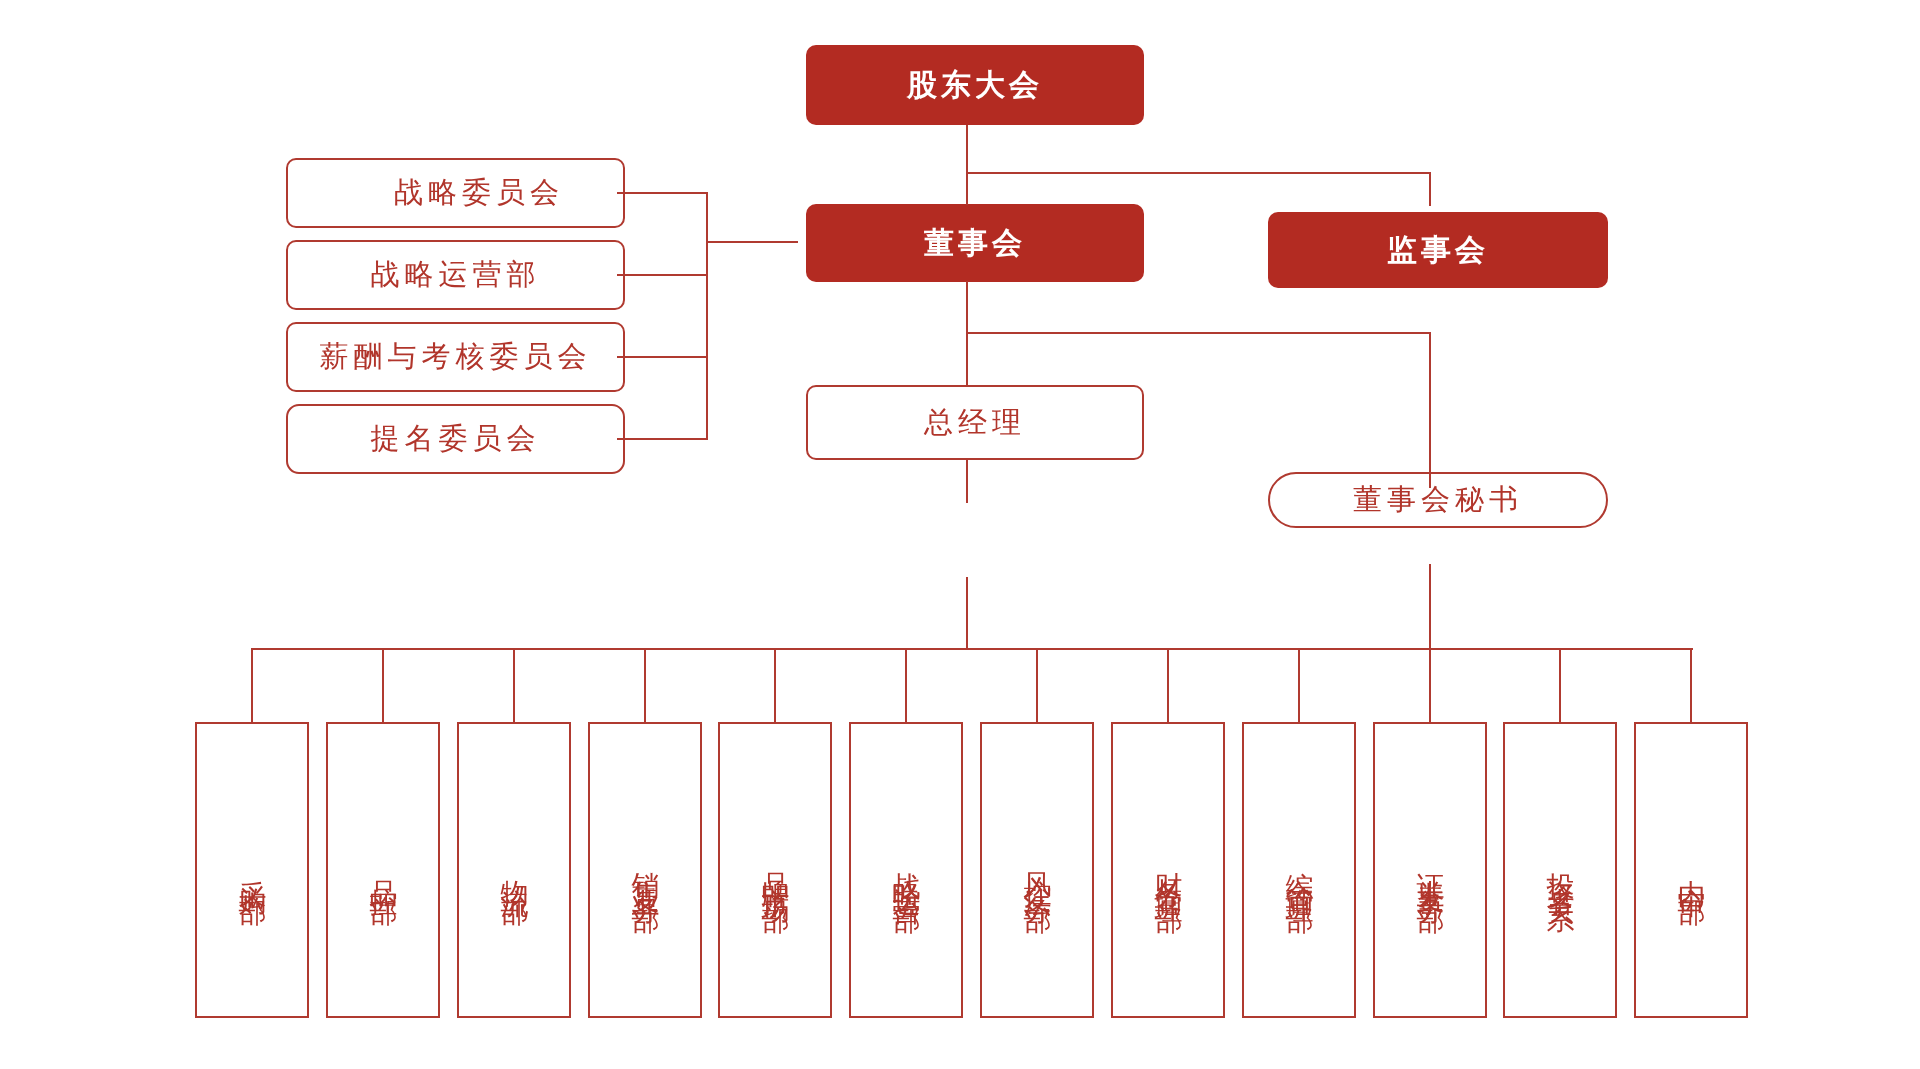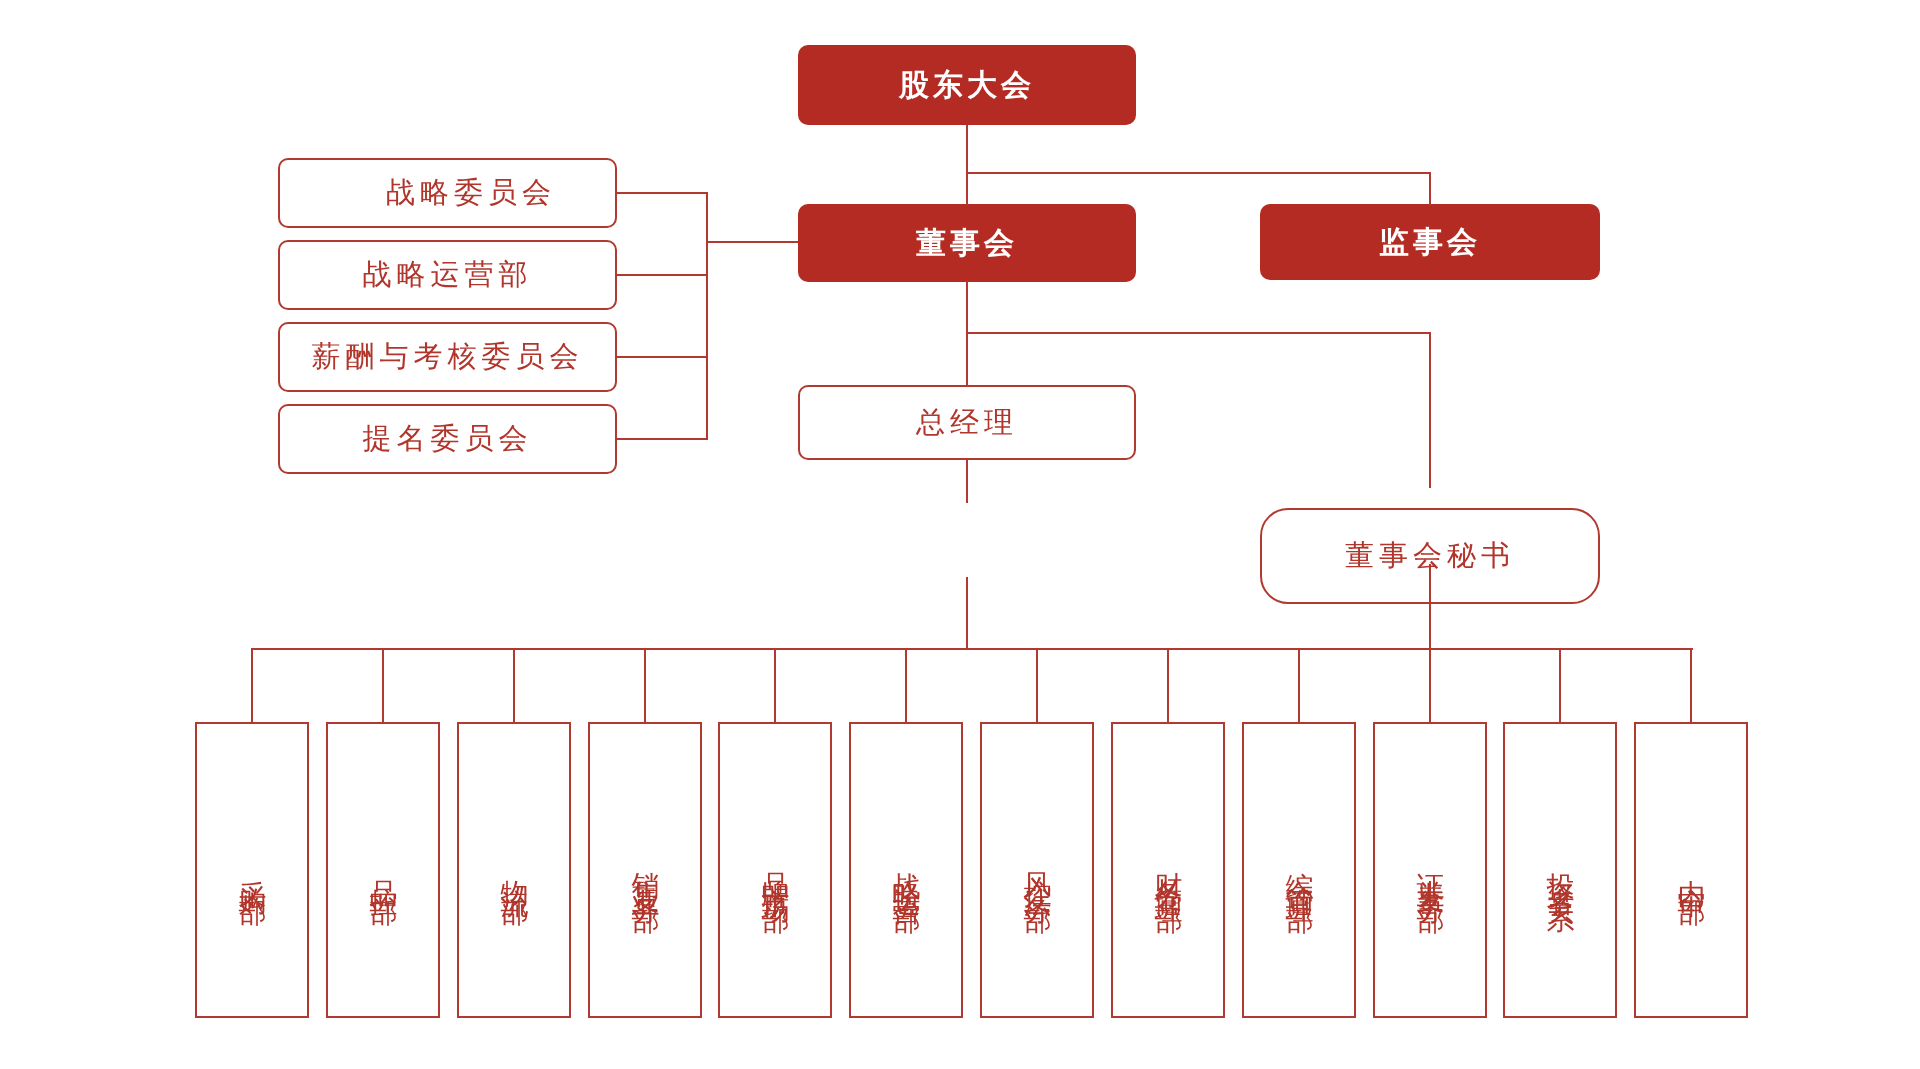--- a/index.html
+++ b/index.html
@@ -18,20 +18,21 @@
     background: var(--bg);
     overflow: hidden;
   }
   .box {
     position: absolute;
     display: flex;
     align-items: center;
     justify-content: center;
     text-align: right;
     white-space: nowrap;
+    margin-left: 8px;
   }
   .filled {
     background: var(--node_fill);
     color: #ffffff;
     font-weight: 700;
     font-size: 30px;
     letter-spacing: 4px;
     border-radius: 10px;
   }
   .outline {
@@ -58,33 +59,33 @@
     width: 114px;
     height: 296px;
   }
   .hline, .vline { position: absolute; background: var(--line_color); }
   .hline { height: 2px; }
   .vline { width: 2px; }
 
   
   .n-root        { left: 798px;  top: 45px;  width: 338px; height: 80px; }
   .n-board       { left: 798px;  top: 204px; width: 338px; height: 78px; font-family: Liberation Serif, serif; }
-  .n-supervisory { left: 1260px; top: 204px; width: 340px; height: 76px; }
+  .n-supervisory { left: 1260px; top: 212px; width: 340px; height: 76px; }
 
   
   .committee { left: 278px; width: 339px; height: 70px; }
   .n-com0 { top: 158px; padding-left: 47px; }
   .n-com1 { top: 240px; }
   .n-com2 { top: 322px; }
-  .n-com3 { top: 404px; }
+  .n-com3 { top: 404px; border-radius: 13px; }
 
   
   .n-gm        { left: 798px;  top: 385px; width: 338px; height: 75px; }
   .n-dgm       { left: 798px;  top: 503px; width: 338px; height: 74px; }
-  .n-secretary { left: 1260px; top: 508px; width: 340px; height: 96px; border-radius: 28px; }
+  .n-secretary { left: 1260px; top: 472px; width: 340px; height: 56px; border-radius: 28px; }
 
   
   .n-d0  { left: 195px; }  .n-d1  { left: 326px; }  .n-d2  { left: 457px; }
   .n-d3  { left: 588px; }  .n-d4  { left: 718px; }  .n-d5  { left: 849px; }
   .n-d6  { left: 980px; }  .n-d7  { left: 1111px; } .n-d8  { left: 1242px; }
   .n-d9  { left: 1373px; } .n-d10 { left: 1503px; } .n-d11 { left: 1634px; }
 
   
   .l-root-board      { left: 966px;  top: 125px; height: 80px; }
   .l-top-branch      { left: 966px;  top: 172px; width: 465px; }

